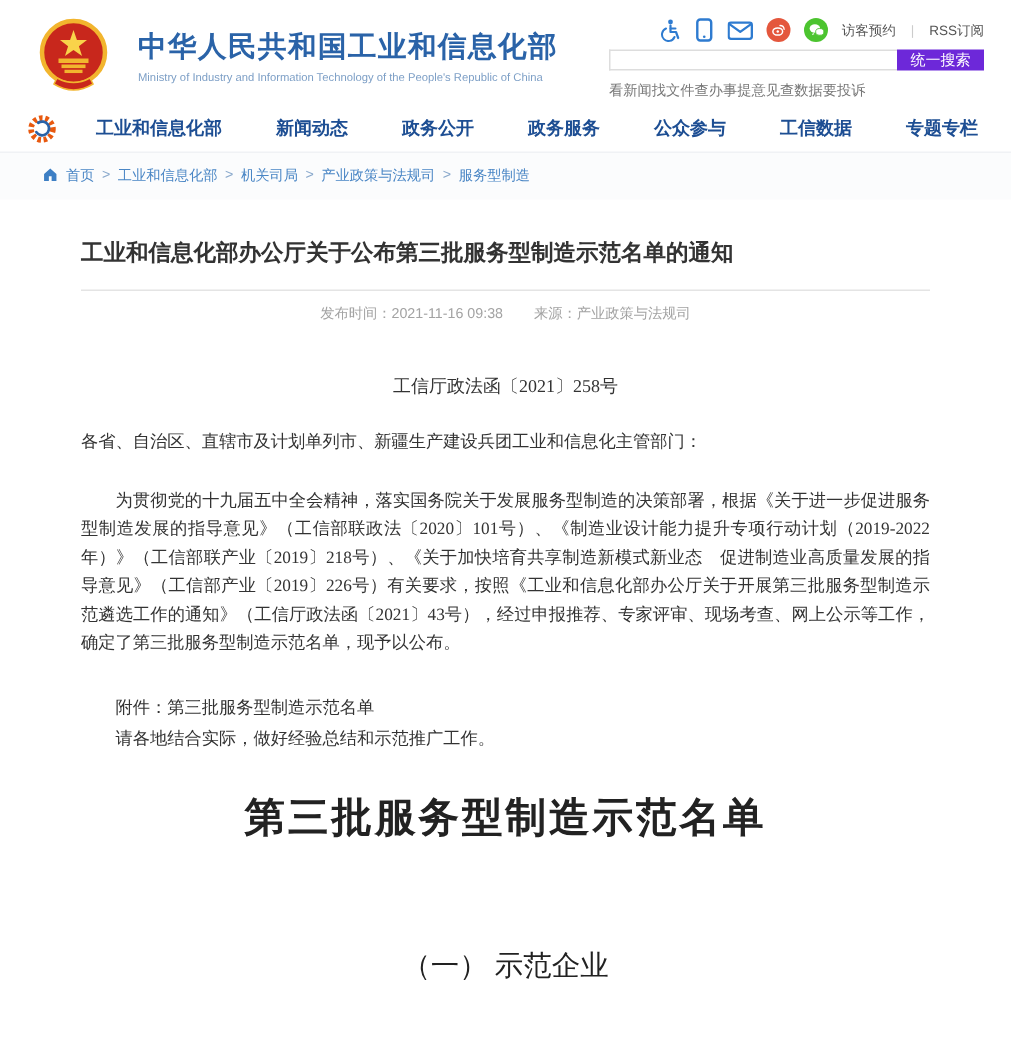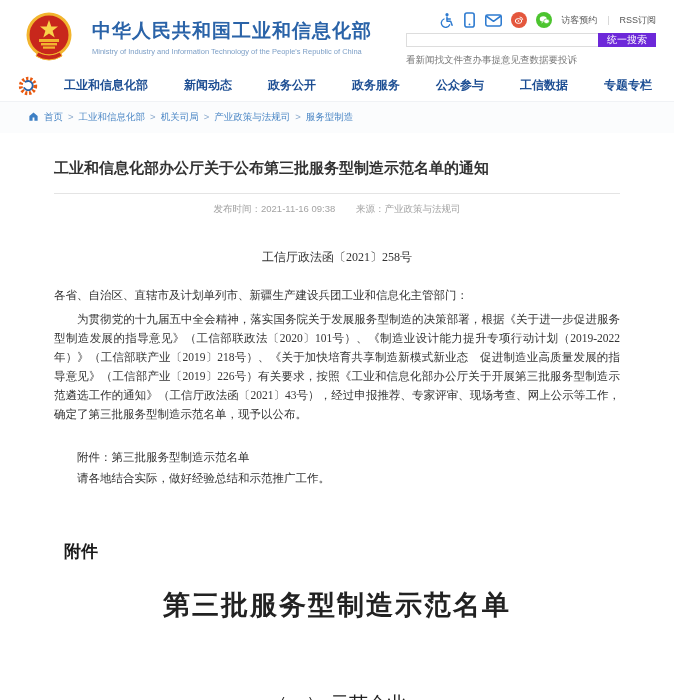--- a/index.html
+++ b/index.html
@@ -46,21 +46,21 @@
   .article { width:566px; margin:0 auto; }
   .art-title { margin-top:26px; text-align:left; font-size:15px; font-weight:bold; color:#333; }
   .art-divider { margin-top:15px; border-bottom:1px solid #e4e4e4; }
   .art-meta { margin-top:9px; text-align:center; font-size:9.5px; color:#a3a3a3; }
   .art-meta span + span { margin-left:18px; }
 
   .doc-body { font-family:"Liberation Serif", serif; color:#333; }
   .doc-number { margin-top:33px; text-align:center; font-size:12px; }
   .salutation { margin-top:20px; font-size:11.5px; line-height:19px; }
   .para { font-size:11.5px; line-height:19px; text-indent:2em; text-align:justify; }
-  .p1 { margin-top:5px; }
+  .p1 { margin-top:20px; }
   .p2 { margin-top:2px; }
   .attach-line { margin-top:24px; }
 
   
   .attach-heading { margin:52px 0 0 64px; font-size:17px; font-weight:bold; color:#1a1a1a; }
   .attach-title { margin-top:24px; text-align:center; font-size:27px; font-weight:bold; color:#222; letter-spacing:2px; }
   .section-title { margin-top:68px; text-align:center; font-size:19px; color:#222; font-family:"Liberation Serif", serif; }
 </style>
 </head>
 <body>
@@ -176,17 +176,16 @@
   <div class="doc-body">
     <div class="doc-number">工信厅政法函〔2021〕258号</div>
     <div class="salutation">各省、自治区、直辖市及计划单列市、新疆生产建设兵团工业和信息化主管部门：</div>
     <div class="para p1">为贯彻党的十九届五中全会精神，落实国务院关于发展服务型制造的决策部署，根据《关于进一步促进服务型制造发展的指导意见》（工信部联政法〔2020〕101号）、《制造业设计能力提升专项行动计划（2019-2022年）》（工信部联产业〔2019〕218号）、《关于加快培育共享制造新模式新业态　促进制造业高质量发展的指导意见》（工信部产业〔2019〕226号）有关要求，按照《工业和信息化部办公厅关于开展第三批服务型制造示范遴选工作的通知》（工信厅政法函〔2021〕43号），经过申报推荐、专家评审、现场考查、网上公示等工作，确定了第三批服务型制造示范名单，现予以公布。</div>
     <div class="para attach-line">附件：第三批服务型制造示范名单</div>
     <div class="para p2">请各地结合实际，做好经验总结和示范推广工作。</div>
   </div>
 </div>
 
 <div>
-  <div class="attach-heading">附件</div>
   <div class="attach-title">第三批服务型制造示范名单</div>
   <div class="section-title">（一） 示范企业</div>
 
 </div>
 
 </body></html>

